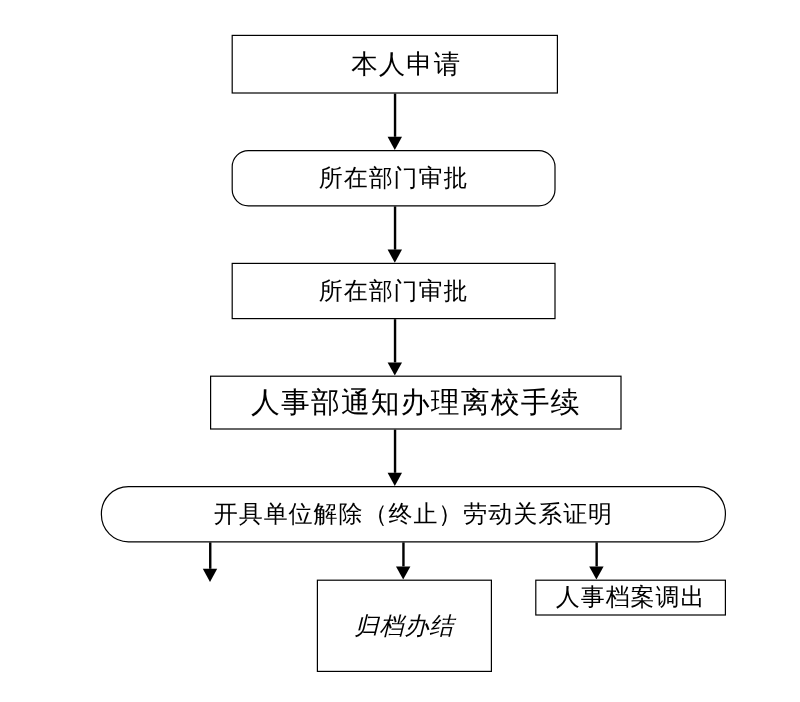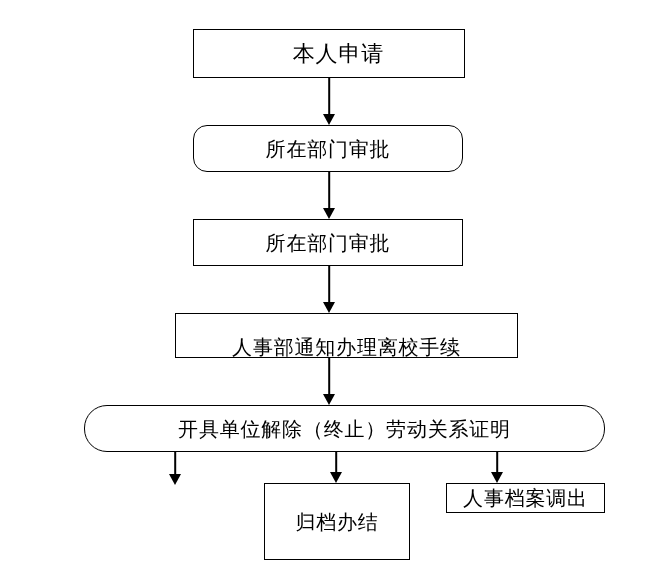--- a/index.html
+++ b/index.html
@@ -28,25 +28,25 @@
     white-space: nowrap;
   }
   .node .node-label {
     display: block;
     line-height: 1;
   }
   
   #node-apply        { left: 193px; top: 29px;  width: 272px; height: 49px;  font-size: 22px; padding-left: 19px; }
   #node-dept-approve { left: 193px; top: 125px; width: 270px; height: 47px;  font-size: 20px; border-radius: 14px; }
   #node-hr-approve   { left: 193px; top: 219px; width: 270px; height: 47px;  font-size: 20px; }
-  #node-hr-notify    { left: 175px; top: 313px; width: 343px; height: 45px;  font-size: 20px; align-items: flex-end; }
+  #node-hr-notify    { left: 175px; top: 313px; width: 343px; height: 45px;  font-size: 24px; }
   #node-certificate  { left: 84px;  top: 405px; width: 521px; height: 47px;  font-size: 20px; border-radius: 23px; }
   
   #node-stop-salary  { left: 85px;  top: 485px; width: 163px; height: 46px;  font-size: 20px; }
-  #node-archive      { left: 264px; top: 483px; width: 146px; height: 77px;  font-size: 20px; }
+  #node-archive      { left: 264px; top: 483px; width: 146px; height: 77px;  font-size: 20px; font-style: italic; }
   #node-file-out     { left: 446px; top: 483px; width: 159px; height: 30px;  font-size: 20px; }
 
   
   .arrow {
     position: absolute;
   }
   .arrow .stem {
     position: absolute;
     left: 50%;
     top: 0;

